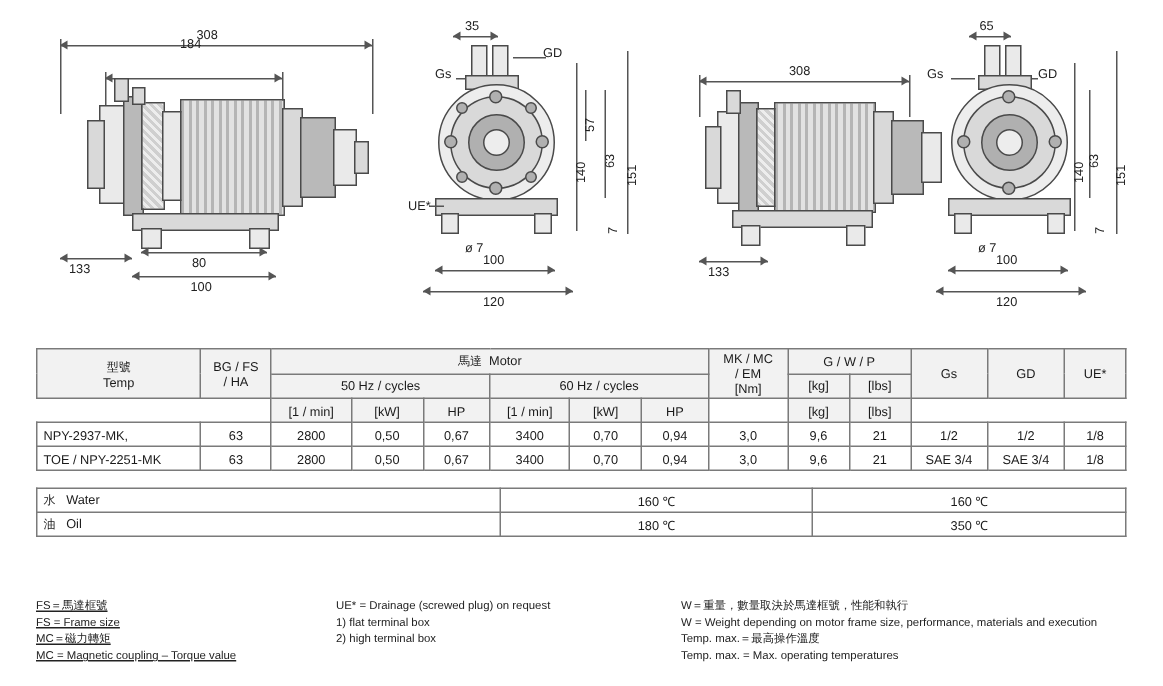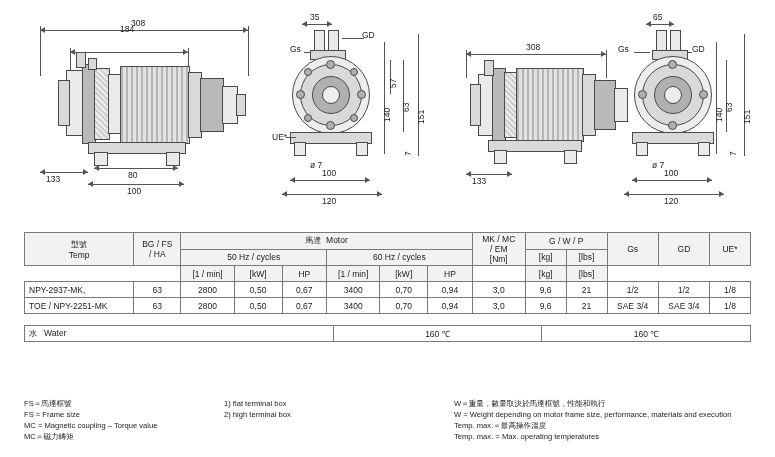--- a/index.html
+++ b/index.html
@@ -67,21 +67,21 @@
   .temptable th,.temptable td{
     border:1px solid #7a7a7a;text-align:center;padding:1px 2px;height:13px;background:#fff;
   }
   .temptable th{background:#f2f2f2;font-weight:normal;}
   .temptable td.lbl{text-align:left;padding-left:4px;}
   .nob{border:none !important;background:transparent !important;}
 
   
   .notes{position:absolute;top:398px;left:24px;width:730px;font-size:7.6px;line-height:1.45;color:#222;}
   .col{position:absolute;top:0;}
-  .c1{left:0;width:180px;}
+  .c1{left:0;width:180px;text-decoration:underline;}
   .c2{left:200px;width:195px;}
   .c3{left:430px;width:330px;}
   .note-line{white-space:nowrap;}
 </style>
 </head>
 <body>
 
 <div class="sheet">
 
   <div class="drawings">
@@ -361,31 +361,40 @@
   <table class="temptable">
     <tbody>
     <tr>
       <td class="lbl">
         <span class="cn">水</span>
         &nbsp;&nbsp;<span>Water</span>
       </td>
       <td>160 ℃</td>
       <td>160 ℃</td>
     </tr>
+    <tr>
+      <td class="lbl">
+        <span class="cn">油</span>
+        &nbsp;&nbsp;<span>Oil</span>
+      </td>
+      <td>180 ℃</td>
+      <td>350 ℃</td>
+    </tr>
   </tbody>
     </table>
 
   <div class="notes">
     <div class="col c1">
       <div class="note-line">FS＝馬達框號</div>
       <div class="note-line">FS = Frame size</div>
+      <div class="note-line">MC＝磁力轉矩</div>
       <div class="note-line">MC = Magnetic coupling – Torque value</div>
-      <div class="note-line">MC＝磁力轉矩</div>
     </div>
     <div class="col c2">
+      <div class="note-line">UE* = Drainage (screwed plug) on request</div>
       <div class="note-line">1) flat terminal box</div>
       <div class="note-line">2) high terminal box</div>
     </div>
     <div class="col c3">
       <div class="note-line">W＝重量，數量取決於馬達框號，性能和執行</div>
       <div class="note-line">W = Weight depending on motor frame size, performance, materials and execution</div>
       <div class="note-line">Temp. max.＝最高操作溫度</div>
       <div class="note-line">Temp. max. = Max. operating temperatures</div>
     </div>
   </div>

